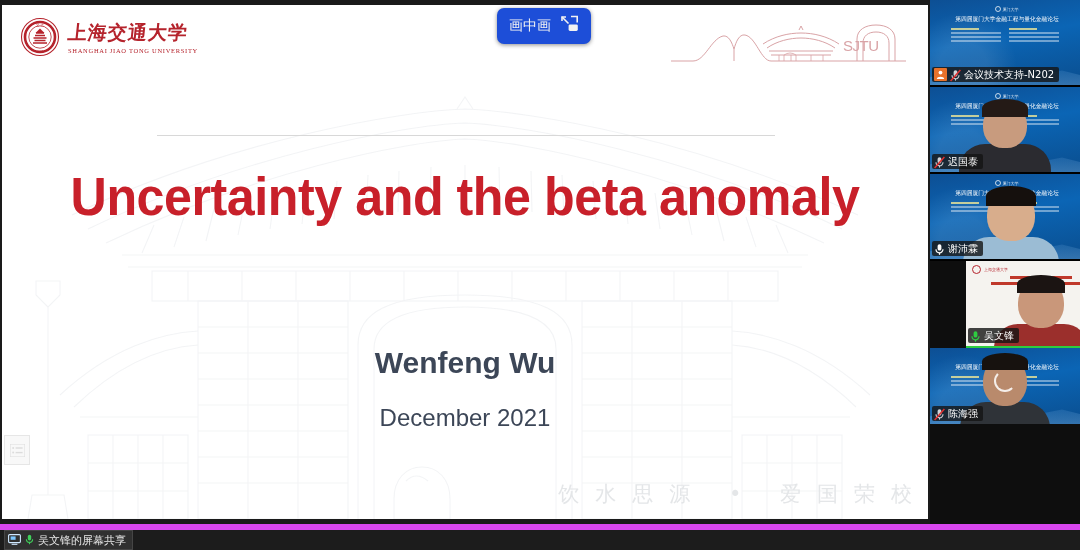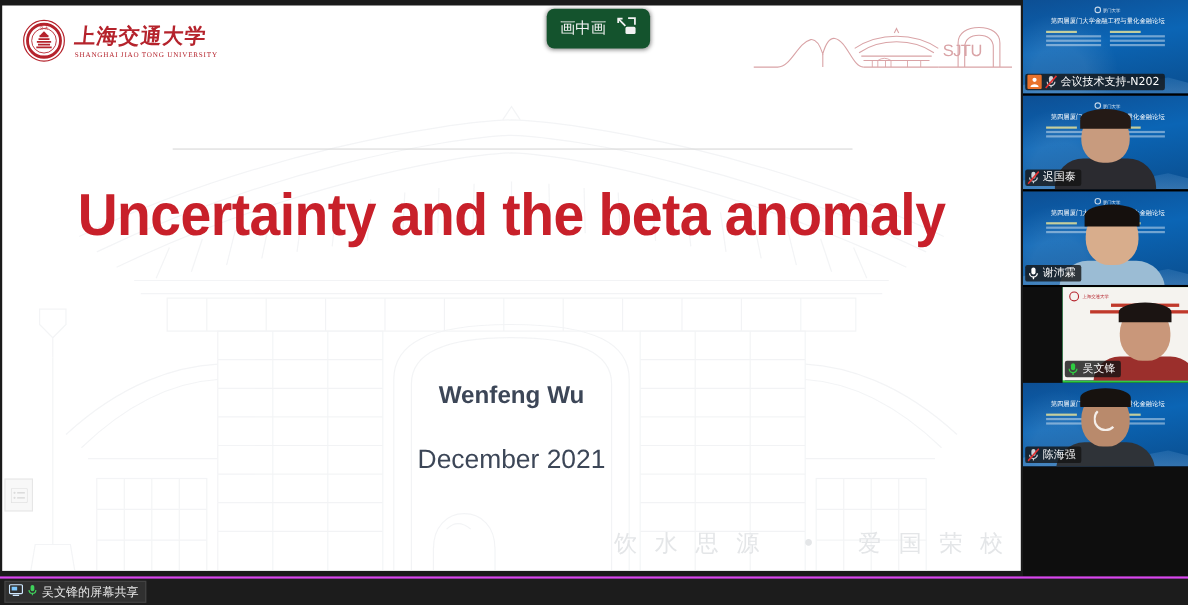--- a/index.html
+++ b/index.html
@@ -24,34 +24,34 @@
   #slide-bg-watermark svg{ width:100%; height:100%; display:block; }
 
   
   #sjtu-logo{ position:absolute; left:18px; top:12px; display:flex; align-items:center; gap:8px; }
   #sjtu-seal{ width:40px; height:40px; }
   #sjtu-wordmark{ display:flex; flex-direction:column; gap:1px; }
   #sjtu-cn{ font-size:19px; color:#b5232c; letter-spacing:1px; font-family:"DejaVu Serif","Liberation Serif",serif; font-weight:700; transform:skewX(-6deg); }
   #sjtu-en{ font-size:6.5px; color:#b5232c; letter-spacing:.7px; font-family:"Liberation Serif",serif; }
 
   
-  #campus-art{ position:absolute; right:8px; top:16px; width:235px; height:48px; }
+  #campus-art{ position:absolute; right:22px; top:16px; width:235px; height:48px; }
   #campus-art svg{ width:100%; height:100%; display:block; }
 
   
   #hrule{ position:absolute; left:155px; top:130px; width:618px; height:1px; background:#d8d8d8; }
   #deck-title{
     position:absolute; left:0; top:160px; width:926px; text-align:center;
     font-size:54px; font-weight:700; color:#c8202a; letter-spacing:-0.5px;
     transform:scaleX(.93); transform-origin:center;
     font-family:"Liberation Sans",sans-serif;
   }
   #author{
     position:absolute; left:0; top:341px; width:926px; text-align:center;
-    font-size:22px; font-weight:700; color:#3c4657;
+    font-size:30px; font-weight:700; color:#3c4657;
   }
   #talk-date{
     position:absolute; left:0; top:399px; width:926px; text-align:center;
     font-size:24px; font-weight:400; color:#3c4657;
   }
   #motto{
     position:absolute; left:0; top:475px; width:926px; text-align:right;
     font-size:21px; color:#e4e6e8; letter-spacing:16px; text-indent:16px;
     font-family:"DejaVu Sans",sans-serif;
   }
@@ -59,21 +59,21 @@
   
   #slide-panel-toggle{
     position:absolute; left:2px; top:430px; width:26px; height:30px;
     background:rgba(245,245,245,.72); border:1px solid #e6e6e6;
     display:flex; align-items:center; justify-content:center;
   }
 
   
   #pip-bar{
     position:absolute; left:497px; top:8px; width:94px; height:36px;
-    background:#14532d; border-radius:7px;
+    background:#1d4ed8; border-radius:7px;
     display:flex; align-items:center; justify-content:center; gap:9px;
     box-shadow:0 1px 4px rgba(0,0,0,.45);
   }
   #pip-label{ font-size:14px; color:#f2f2f2; letter-spacing:0px; font-family:"DejaVu Sans",sans-serif; }
 
   
   #video-rail{
     position:absolute; left:930px; top:0; width:150px; height:524px;
     background:#0e0e0e;
   }
@@ -141,21 +141,21 @@
   .mic{ width:11px; height:13px; flex:0 0 auto; }
   .spinner{
     position:absolute; left:50%; top:44%; transform:translate(-50%,-50%);
     width:22px; height:22px; border-radius:50%;
     border:2.5px solid rgba(255,255,255,.85); border-top-color:transparent; border-right-color:transparent;
   }
 
   
   #taskbar{
     position:absolute; left:0; bottom:0; width:1080px; height:26px;
-    background:#1c1c1c; border-top:2px solid #d946ef;
+    background:#1c1c1c; border-top:6px solid #d946ef;
     display:flex; align-items:center;
   }
   #task-item{
     display:flex; align-items:center; gap:4px; height:20px;
     margin-left:4px; padding:0 6px 0 3px; background:#303030; border:1px solid #454545;
   }
   #task-label{ font-size:11px; color:#e8e8e8; font-family:"DejaVu Sans",sans-serif; white-space:nowrap; }
 </style>
 </head>
 <body>

